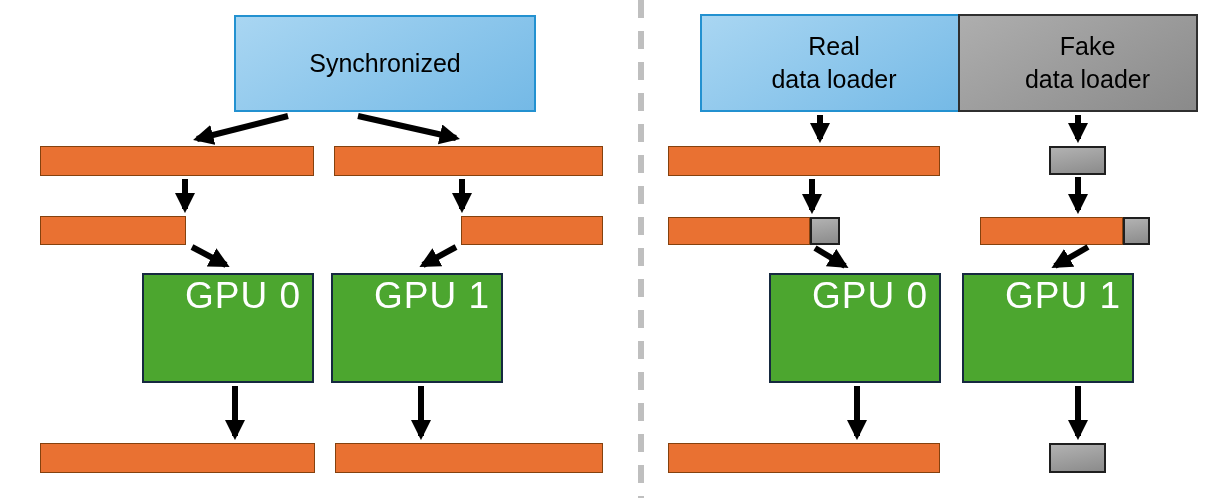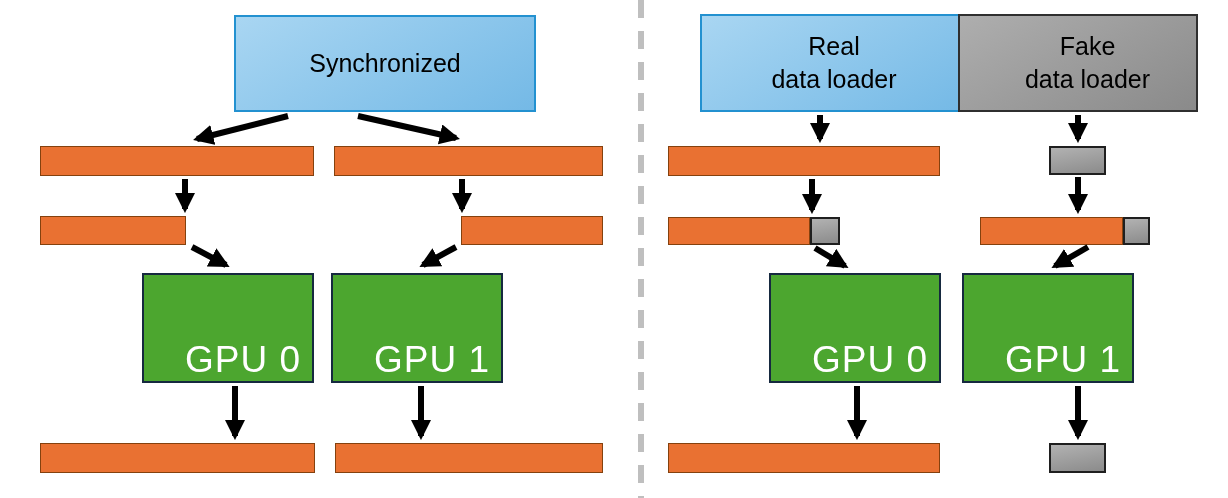--- a/index.html
+++ b/index.html
@@ -31,21 +31,21 @@
   }
   .bar {
     background: var(--bar-orange, #e97132);
     border: 1.5px solid var(--bar-orange-border, #84410e);
   }
   .chunk {
     background: linear-gradient(170deg, var(--small-gray-top, #b2b2b2), var(--small-gray-bottom, #8b8b8b));
     border: 2px solid var(--small-gray-border, #1f1f1f);
   }
   .gpu {
-    display: flex; align-items: flex-end; justify-content: center;
+    display: flex; align-items: flex-start; justify-content: center;
     background: var(--gpu-green, #4ca62f);
     border: 2px solid var(--gpu-green-border, #16293f);
     color: var(--gpu-text, #fff);
     font-size: 37px;
     letter-spacing: 1px;
     padding-left: 30px;
   }
   .divider {
     background: repeating-linear-gradient(
       to bottom,

